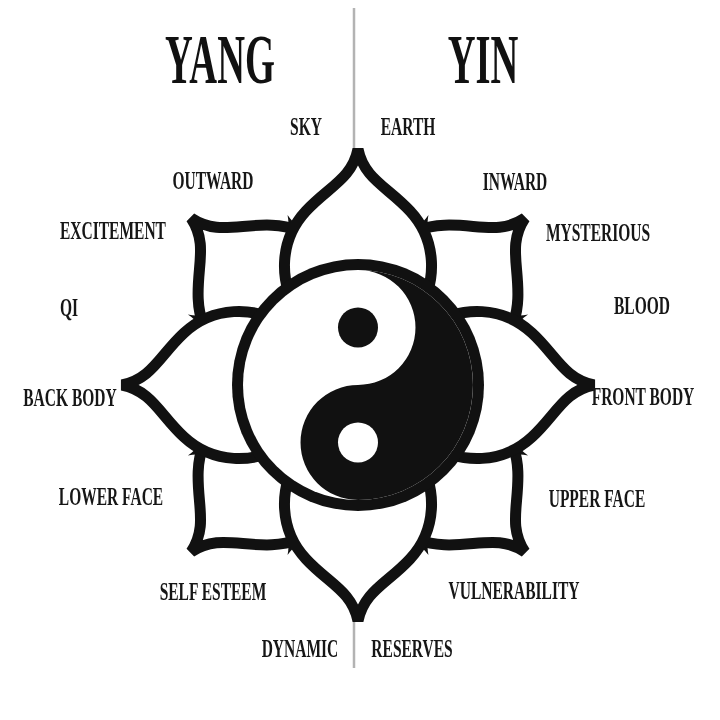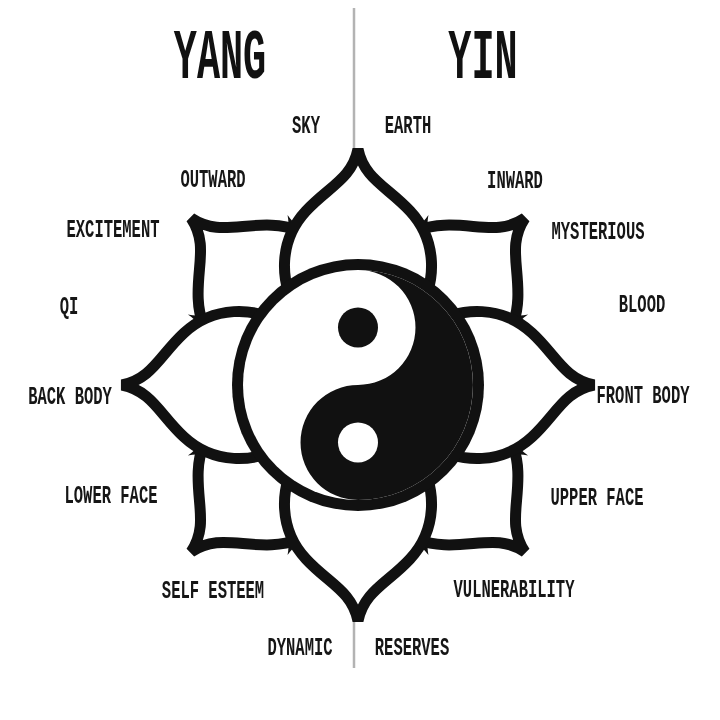--- a/index.html
+++ b/index.html
@@ -6,21 +6,21 @@
     margin: 0;
     padding: 0;
     background: #ffffff;
   }
   .canvas {
     position: relative;
     width: 720px;
     height: 668px;
     background: #ffffff;
     overflow: hidden;
-    font-family: Liberation Mono, monospace;
+    font-family: Liberation Serif, serif;
   }
   .art {
     position: absolute;
     left: 0;
     top: 0;
     width: 720px;
     height: 720px;
   }
   .lbl {
     position: absolute;

